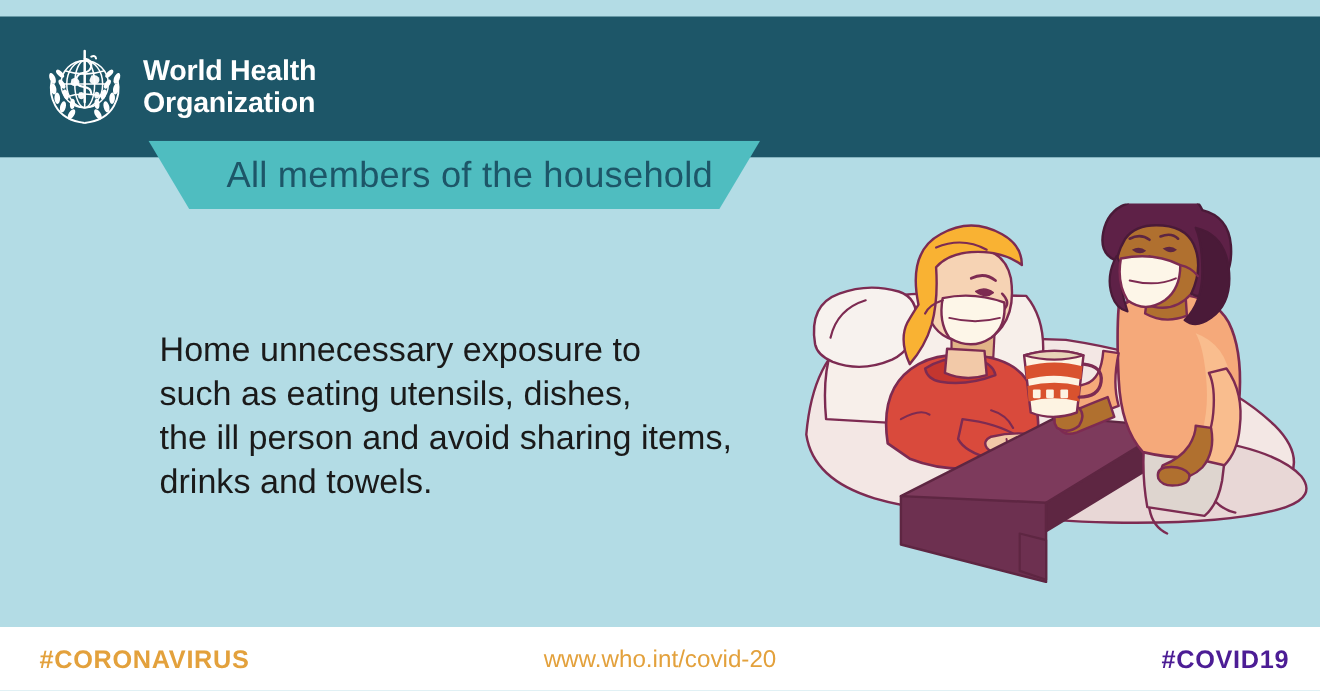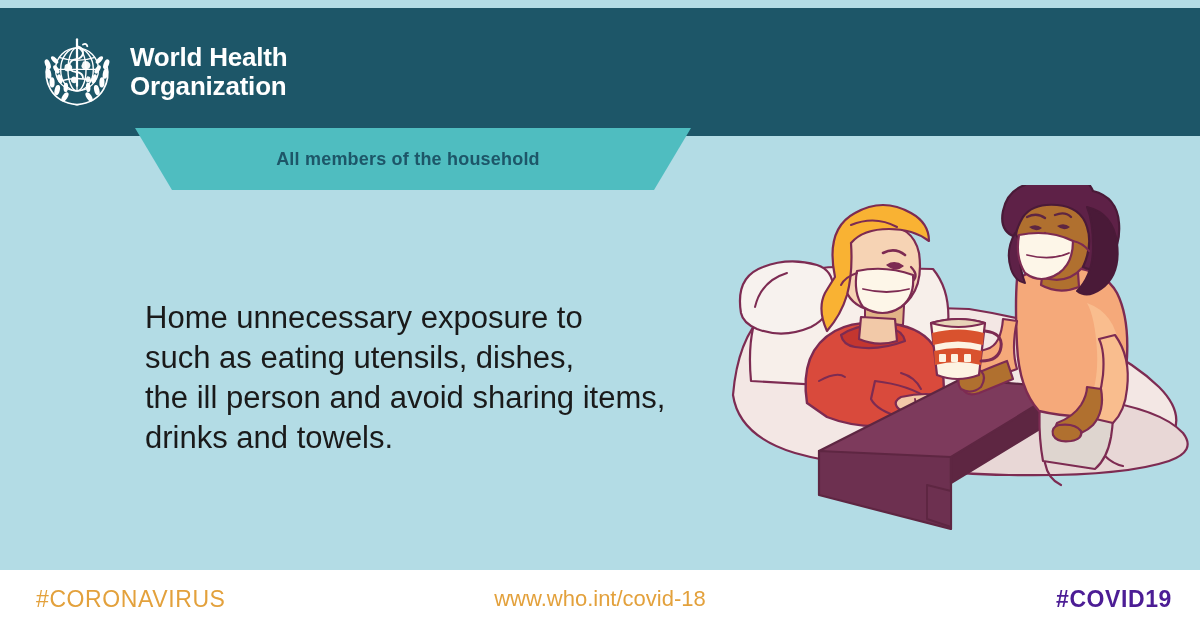--- a/index.html
+++ b/index.html
@@ -17,21 +17,21 @@
     position: relative;
     width: 1200px;
     height: 628px;
     background: #b3dce5;
     overflow: hidden;
   }
 
   
   .header {
     position: absolute;
-    left: 0; top: 8px;
+    left: 0; top: 15px;
     width: 1200px;
     height: 128px;
     background: #1d5668;
     display: flex;
     align-items: center;
   }
   .logo-block {
     display: flex;
     align-items: center;
     margin-left: 34px;
@@ -79,30 +79,30 @@
     height: 62px;
   }
   .banner-shape {
     position: absolute;
     left: 0; top: 0;
     width: 1200px;
     height: 62px;
   }
   .banner-label {
     position: absolute;
-    left: 130px;
+    left: 149px;
     top: 0;
     width: 556px;
     height: 62px;
     display: flex;
     align-items: center;
     justify-content: center;
     color: #1d5668;
-    font-size: 18px;
-    font-weight: bold;
+    font-size: 33px;
+    font-weight: normal;
     letter-spacing: 0.2px;
   }
 
   
   .body-copy {
     position: absolute;
     left: 145px;
     top: 298px;
     width: 600px;
     color: #1a1a1a;
@@ -130,21 +130,21 @@
     height: 58px;
     background: #ffffff;
     display: flex;
     align-items: center;
   }
   .footer-left {
     position: absolute;
     left: 36px;
     color: #e3a13c;
     font-size: 23px;
-    font-weight: normal;
+    font-weight: bold;
     letter-spacing: 0.6px;
   }
   .footer-center {
     position: absolute;
     left: 0;
     width: 1200px;
     text-align: center;
     color: #e3a13c;
     font-size: 22px;
     font-weight: normal;
@@ -354,17 +354,17 @@
         </g>
         <path d="M216 138 q28 -8 54 0 q-26 8 -54 0 z" fill="#e8d4b8" stroke="#7d2b52" stroke-width="2"></path>
         <path d="M270 146 q18 2 16 16 q-2 14 -20 14" fill="none" stroke="#7d2b52" stroke-width="3"></path>
       </g>
 
     </g>
   </svg>
 
   <div class="footer">
     <div class="footer-left">#CORONAVIRUS</div>
-    <div class="footer-center">www.who.int/covid-18</div>
+    <div class="footer-center">www.who.int/covid-20</div>
     <div class="footer-right">#COVID19</div>
   </div>
 
 </div>
 
 </body></html>

